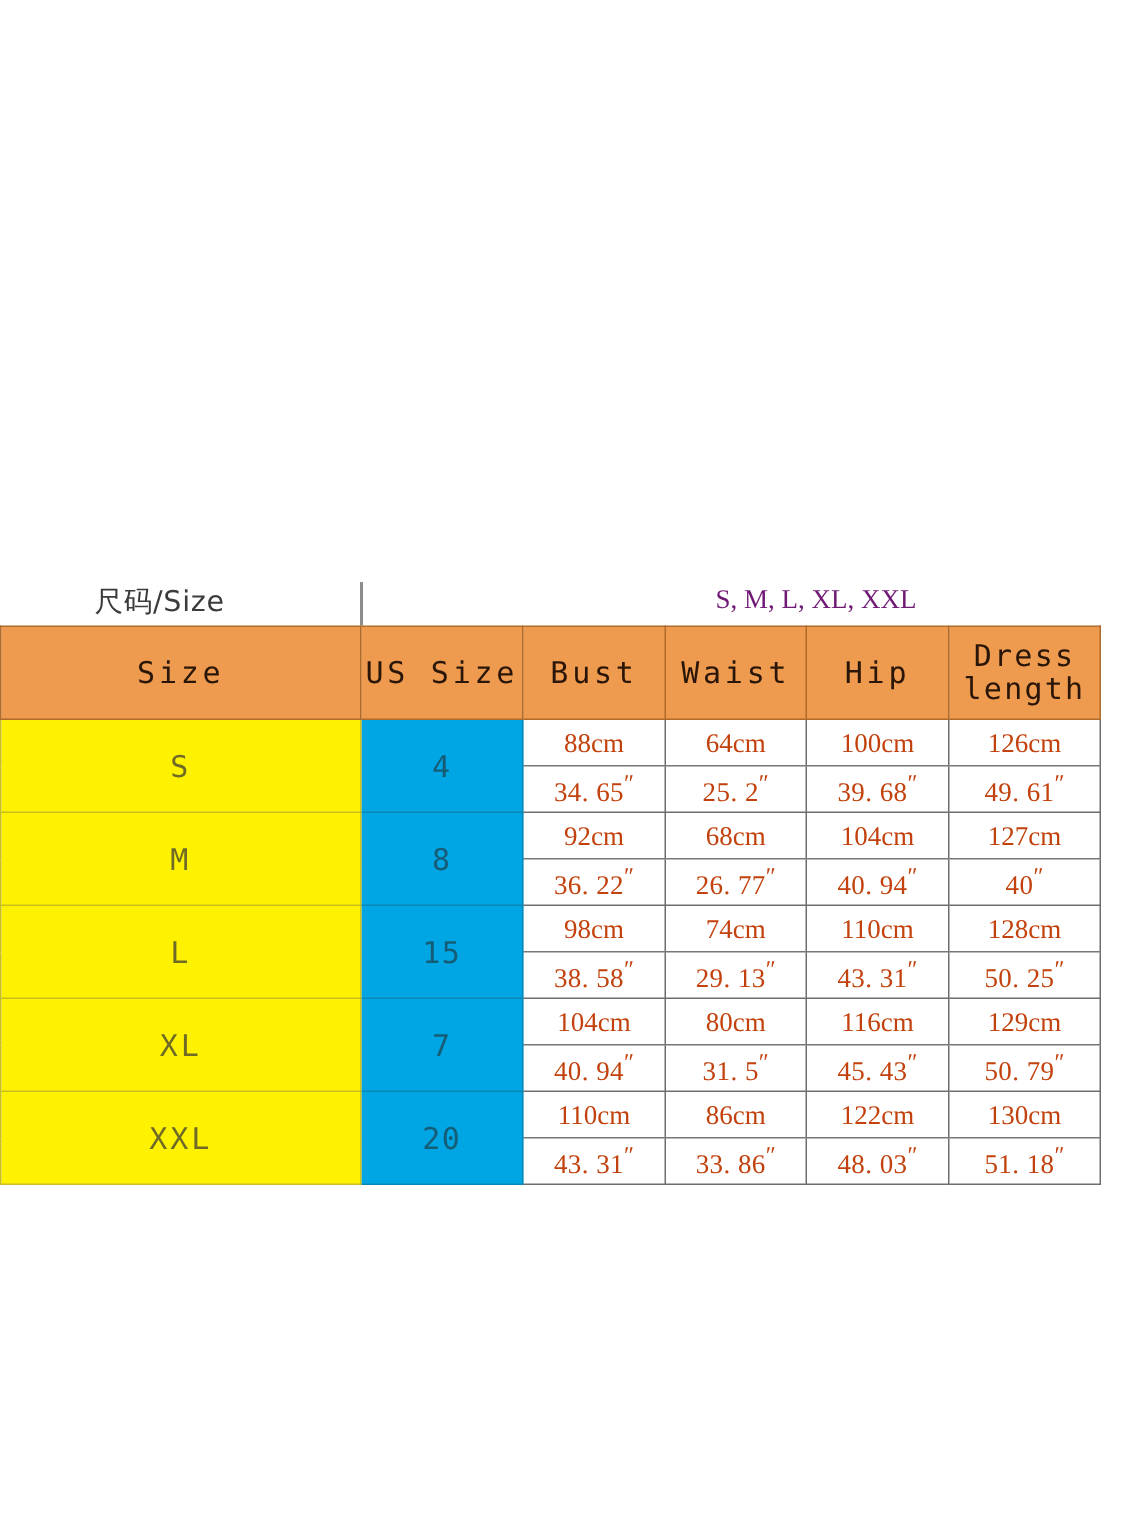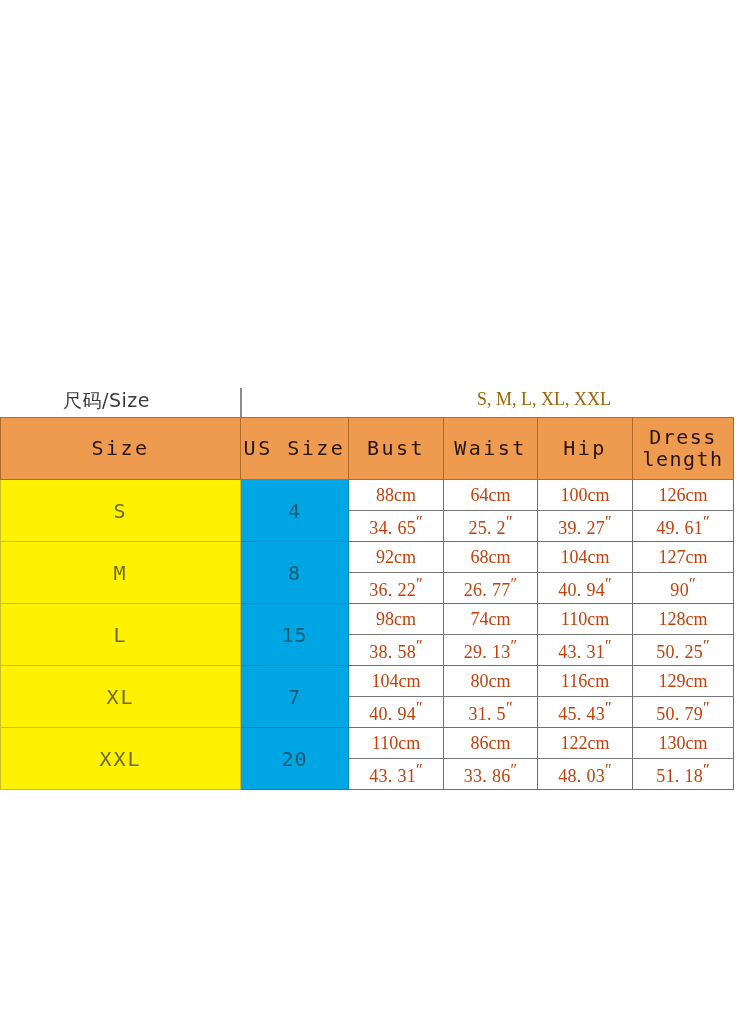--- a/index.html
+++ b/index.html
@@ -31,21 +31,21 @@
     color: #3b3b3b;
     letter-spacing: 0.5px;
     white-space: nowrap;
     font-family: "DejaVu Sans", "Liberation Sans", sans-serif;
   }
   #caption-right {
     position: absolute;
     left: 477px;
     top: 1px;
     font-size: 18px;
-    color: #a16207;
+    color: #701a75;
     white-space: nowrap;
     font-family: "Liberation Serif", "DejaVu Serif", serif;
   }
   #caption-divider {
     position: absolute;
     left: 240px;
     top: 0px;
     width: 2px;
     height: 29px;
     background: #8d8d8d;
@@ -167,36 +167,36 @@
         <td class="c-size" rowspan="2">S</td>
         <td class="c-us" rowspan="2">4</td>
         <td class="c-val cm">88cm</td>
         <td class="c-val cm">64cm</td>
         <td class="c-val cm">100cm</td>
         <td class="c-val cm">126cm</td>
       </tr>
       <tr>
         <td class="c-val inch"><span>34. 65</span><span class="inch-mark">″</span></td>
         <td class="c-val inch"><span>25. 2</span><span class="inch-mark">″</span></td>
-        <td class="c-val inch"><span>39. 27</span><span class="inch-mark">″</span></td>
+        <td class="c-val inch"><span>39. 68</span><span class="inch-mark">″</span></td>
         <td class="c-val inch"><span>49. 61</span><span class="inch-mark">″</span></td>
       </tr>
       <tr>
         <td class="c-size" rowspan="2">M</td>
         <td class="c-us" rowspan="2">8</td>
         <td class="c-val cm">92cm</td>
         <td class="c-val cm">68cm</td>
         <td class="c-val cm">104cm</td>
         <td class="c-val cm">127cm</td>
       </tr>
       <tr>
         <td class="c-val inch"><span>36. 22</span><span class="inch-mark">″</span></td>
         <td class="c-val inch"><span>26. 77</span><span class="inch-mark">″</span></td>
         <td class="c-val inch"><span>40. 94</span><span class="inch-mark">″</span></td>
-        <td class="c-val inch"><span>90</span><span class="inch-mark">″</span></td>
+        <td class="c-val inch"><span>40</span><span class="inch-mark">″</span></td>
       </tr>
       <tr>
         <td class="c-size" rowspan="2">L</td>
         <td class="c-us" rowspan="2">15</td>
         <td class="c-val cm">98cm</td>
         <td class="c-val cm">74cm</td>
         <td class="c-val cm">110cm</td>
         <td class="c-val cm">128cm</td>
       </tr>
       <tr>

